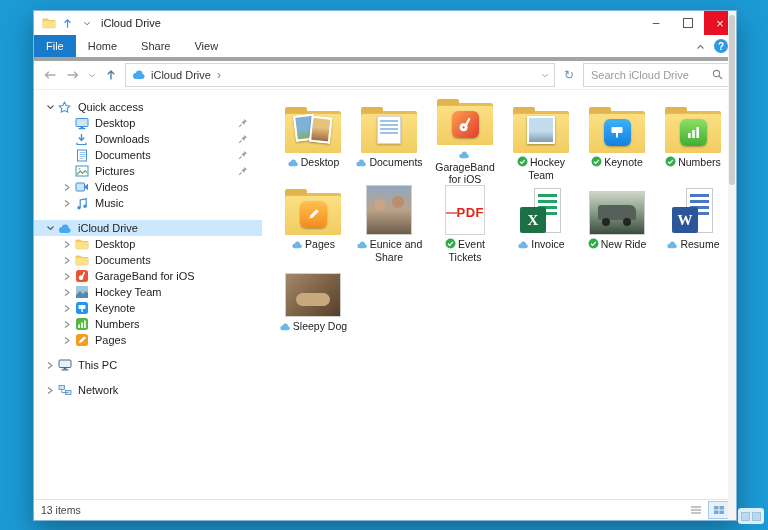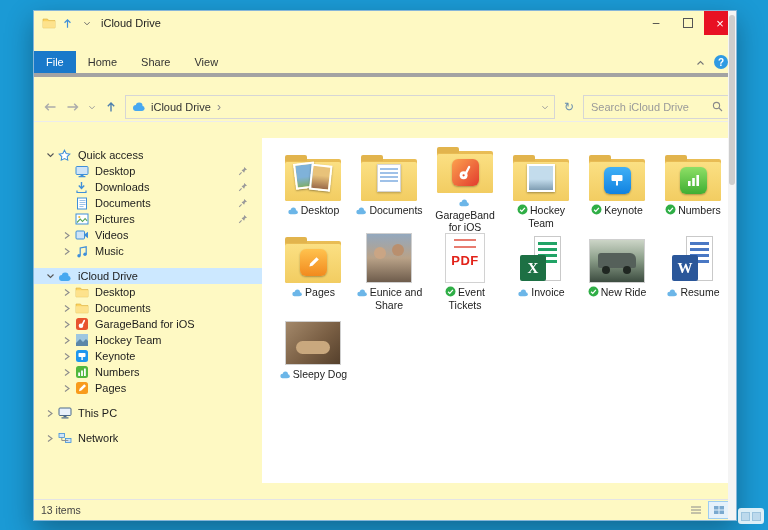--- a/index.html
+++ b/index.html
@@ -1,21 +1,21 @@
 <!DOCTYPE html>
 <html><head>
 <meta charset="utf-8">
 <style>
   html,body{margin:0;padding:0;}
   body{width:768px;height:530px;overflow:hidden;font-family:"Liberation Sans",sans-serif;}
   .desktop{position:relative;width:768px;height:530px;background:#1b9ad5;}
   .corner-widget{position:absolute;right:4px;bottom:6px;width:26px;height:16px;background:rgba(255,255,255,.85);border-radius:3px;display:flex;align-items:center;justify-content:center;gap:2px;}
   .corner-widget i{display:block;width:7px;height:7px;background:#bcd9ec;border:1px solid #9cc4de;}
 
-  .window{position:absolute;left:33px;top:10px;width:702px;height:509px;background:#fef9c3;border:1px solid #86b6d9;box-shadow:0 10px 26px rgba(0,0,0,.32);display:flex;flex-direction:column;gap:16px;}
+  .window{position:absolute;left:33px;top:10px;width:702px;height:509px;background:#ffffff;border:1px solid #86b6d9;box-shadow:0 10px 26px rgba(0,0,0,.32);display:flex;flex-direction:column;}
 
   
   .titlebar{height:24px;display:flex;align-items:center;padding-left:6px;flex:0 0 auto;}
   .tb-ic{display:flex;align-items:center;justify-content:center;width:17px;height:17px;margin-right:2px;}
   .tb-title{font-size:11px;color:#222;margin-left:4px;}
   .win-controls{margin-left:auto;display:flex;height:100%;align-self:flex-start;}
   .wc{width:32px;height:24px;display:flex;align-items:center;justify-content:center;font-size:12px;color:#444;cursor:default;}
   .wc .maxbox{display:block;width:8px;height:8px;border:1px solid #555;}
   .wc.close{background:#e81123;color:#fff;font-size:13px;}
 
@@ -84,21 +84,21 @@
   .h1{width:12px;height:12px;left:7px;top:13px;background:#caa584;}
   .h2{width:12px;height:12px;right:7px;top:10px;background:#b98f6e;}
   .truck{width:54px;height:42px;background:linear-gradient(180deg,#ccd5c7 0%,#8da08b 45%,#3c4c40 100%);}
   .truck-body{position:absolute;left:8px;top:13px;width:38px;height:15px;background:#55605a;border-radius:3px 6px 2px 2px;}
   .wheel{position:absolute;width:8px;height:8px;border-radius:50%;background:#202722;top:26px;}
   .w1{left:12px;} .w2{left:33px;}
   .dog{width:54px;height:42px;background:linear-gradient(135deg,#a3886a 0%,#7a5f44 55%,#55402c 100%);}
   .dog-shape{position:absolute;left:10px;top:19px;width:34px;height:13px;border-radius:8px;background:#c9a87e;}
 
   
-  .pdfdoc{position:relative;width:38px;height:48px;background:#fff;border:1px solid #d2d2d2;display:flex;flex-direction:column;align-items:center;}
+  .pdfdoc{position:relative;width:38px;height:48px;background:#fff;border:1px solid #d2d2d2;display:flex;flex-direction:row;align-items:center;}
   .pdf-line{width:22px;height:2px;background:#e87c70;margin-top:5px;}
   .pdf-txt{margin-top:5px;color:#e2231a;font-size:13px;font-weight:bold;letter-spacing:.5px;}
   .office{position:relative;width:46px;height:47px;}
   .sheet{position:absolute;right:3px;top:0;width:27px;height:45px;background:#fff;border:1px solid #c9c9c9;padding:5px 3px 0;display:flex;flex-direction:column;gap:3px;box-sizing:border-box;}
   .sheet i{display:block;height:3px;}
   .xs i{background:#21a366;}
   .ws i{background:#4a78c4;}
   .obox{position:absolute;left:2px;bottom:2px;width:26px;height:26px;color:#fff;font-weight:bold;font-size:15px;display:flex;align-items:center;justify-content:center;border-radius:2px;font-family:"Liberation Serif",serif;}
   .xbox{background:#1d7044;}
   .wbox{background:#2b579a;}

